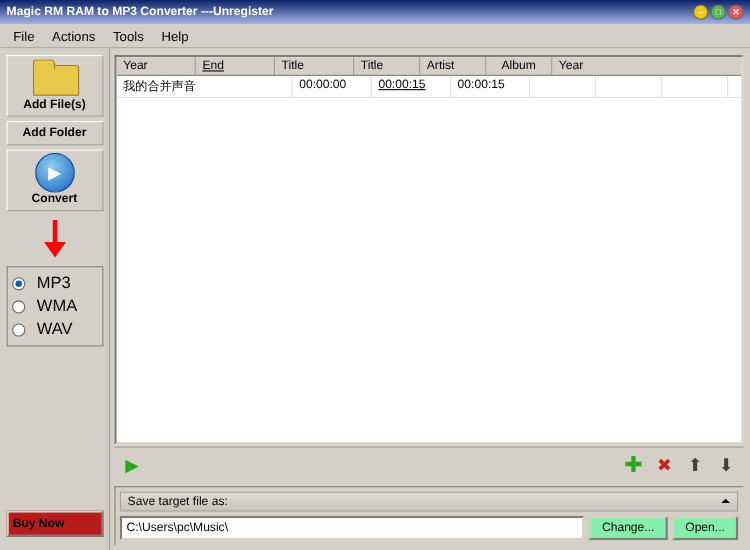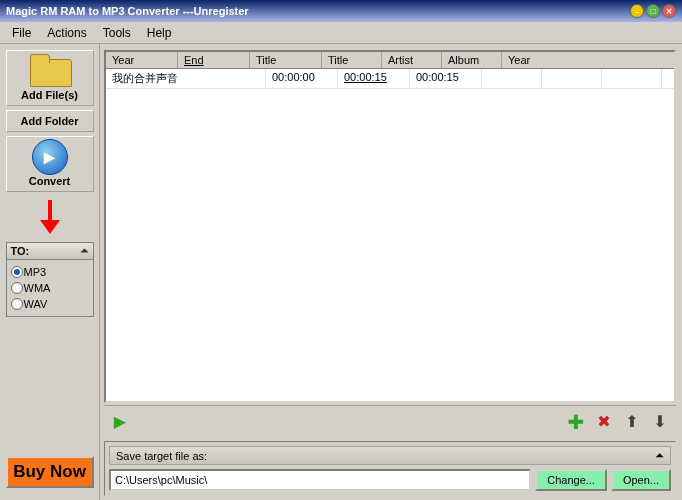--- a/index.html
+++ b/index.html
@@ -185,22 +185,22 @@
     }
     .to-body {
       padding: 6px 4px;
       display: flex;
       flex-direction: column;
       gap: 4px;
     }
     .radio-row {
       display: flex;
       align-items: center;
-      gap: 1px;
-      font-size: 11px;
+      gap: 11px;
+      font-size: 15px;
       cursor: pointer;
     }
     .radio-dot {
       width: 12px;
       height: 12px;
       border-radius: 50%;
       border: 1px solid #666;
       background: white;
       display: flex;
       align-items: center;
@@ -215,27 +215,27 @@
       border-radius: 50%;
     }
 
     
     .buy-now-area {
       margin-top: auto;
       padding: 6px 4px;
     }
     .buy-now-btn {
       width: 88px;
-      background: #f97316;
+      background: #b91c1c;
       border: 2px outset #d4d0c8;
       padding: 4px;
       cursor: pointer;
-      font-size: 17px;
+      font-size: 11px;
       font-weight: bold;
-      text-align: center;
+      text-align: left;
     }
 
     
     .content-area {
       flex: 1;
       display: flex;
       flex-direction: column;
     }
 
     
@@ -261,21 +261,21 @@
       font-weight: normal;
       cursor: pointer;
     }
     .col-header:last-child { border-right: none; }
     .col-filename { width: 160px; }
     .col-start { width: 72px; }
     .col-end { width: 72px; text-decoration: underline; }
     .col-length { width: 72px; }
     .col-title { width: 60px; }
     .col-artist { width: 60px; }
-    .col-album { width: 60px; }
+    .col-album { width: 60px; text-align: center; }
     .col-year { flex: 1; }
 
     .file-row {
       display: flex;
       font-size: 11px;
       border-bottom: 1px solid #e0e0e0;
     }
     .file-cell {
       padding: 2px 6px;
       border-right: 1px solid #e0e0e0;
@@ -391,24 +391,20 @@
       </div>
       <span>Convert</span>
     </button>
 
     <div style="text-align:center;margin:4px 0;">
       <div class="arrow-shaft"></div>
       <div class="arrow-head"></div>
     </div>
 
     <div class="to-section">
-      <div class="to-header">
-        <span>TO:</span>
-        <span class="to-collapse-btn">⏶</span>
-      </div>
       <div class="to-body">
         <label class="radio-row">
           <div class="radio-dot checked"></div>
           <span>MP3</span>
         </label>
         <label class="radio-row">
           <div class="radio-dot"></div>
           <span>WMA</span>
         </label>
         <label class="radio-row">

